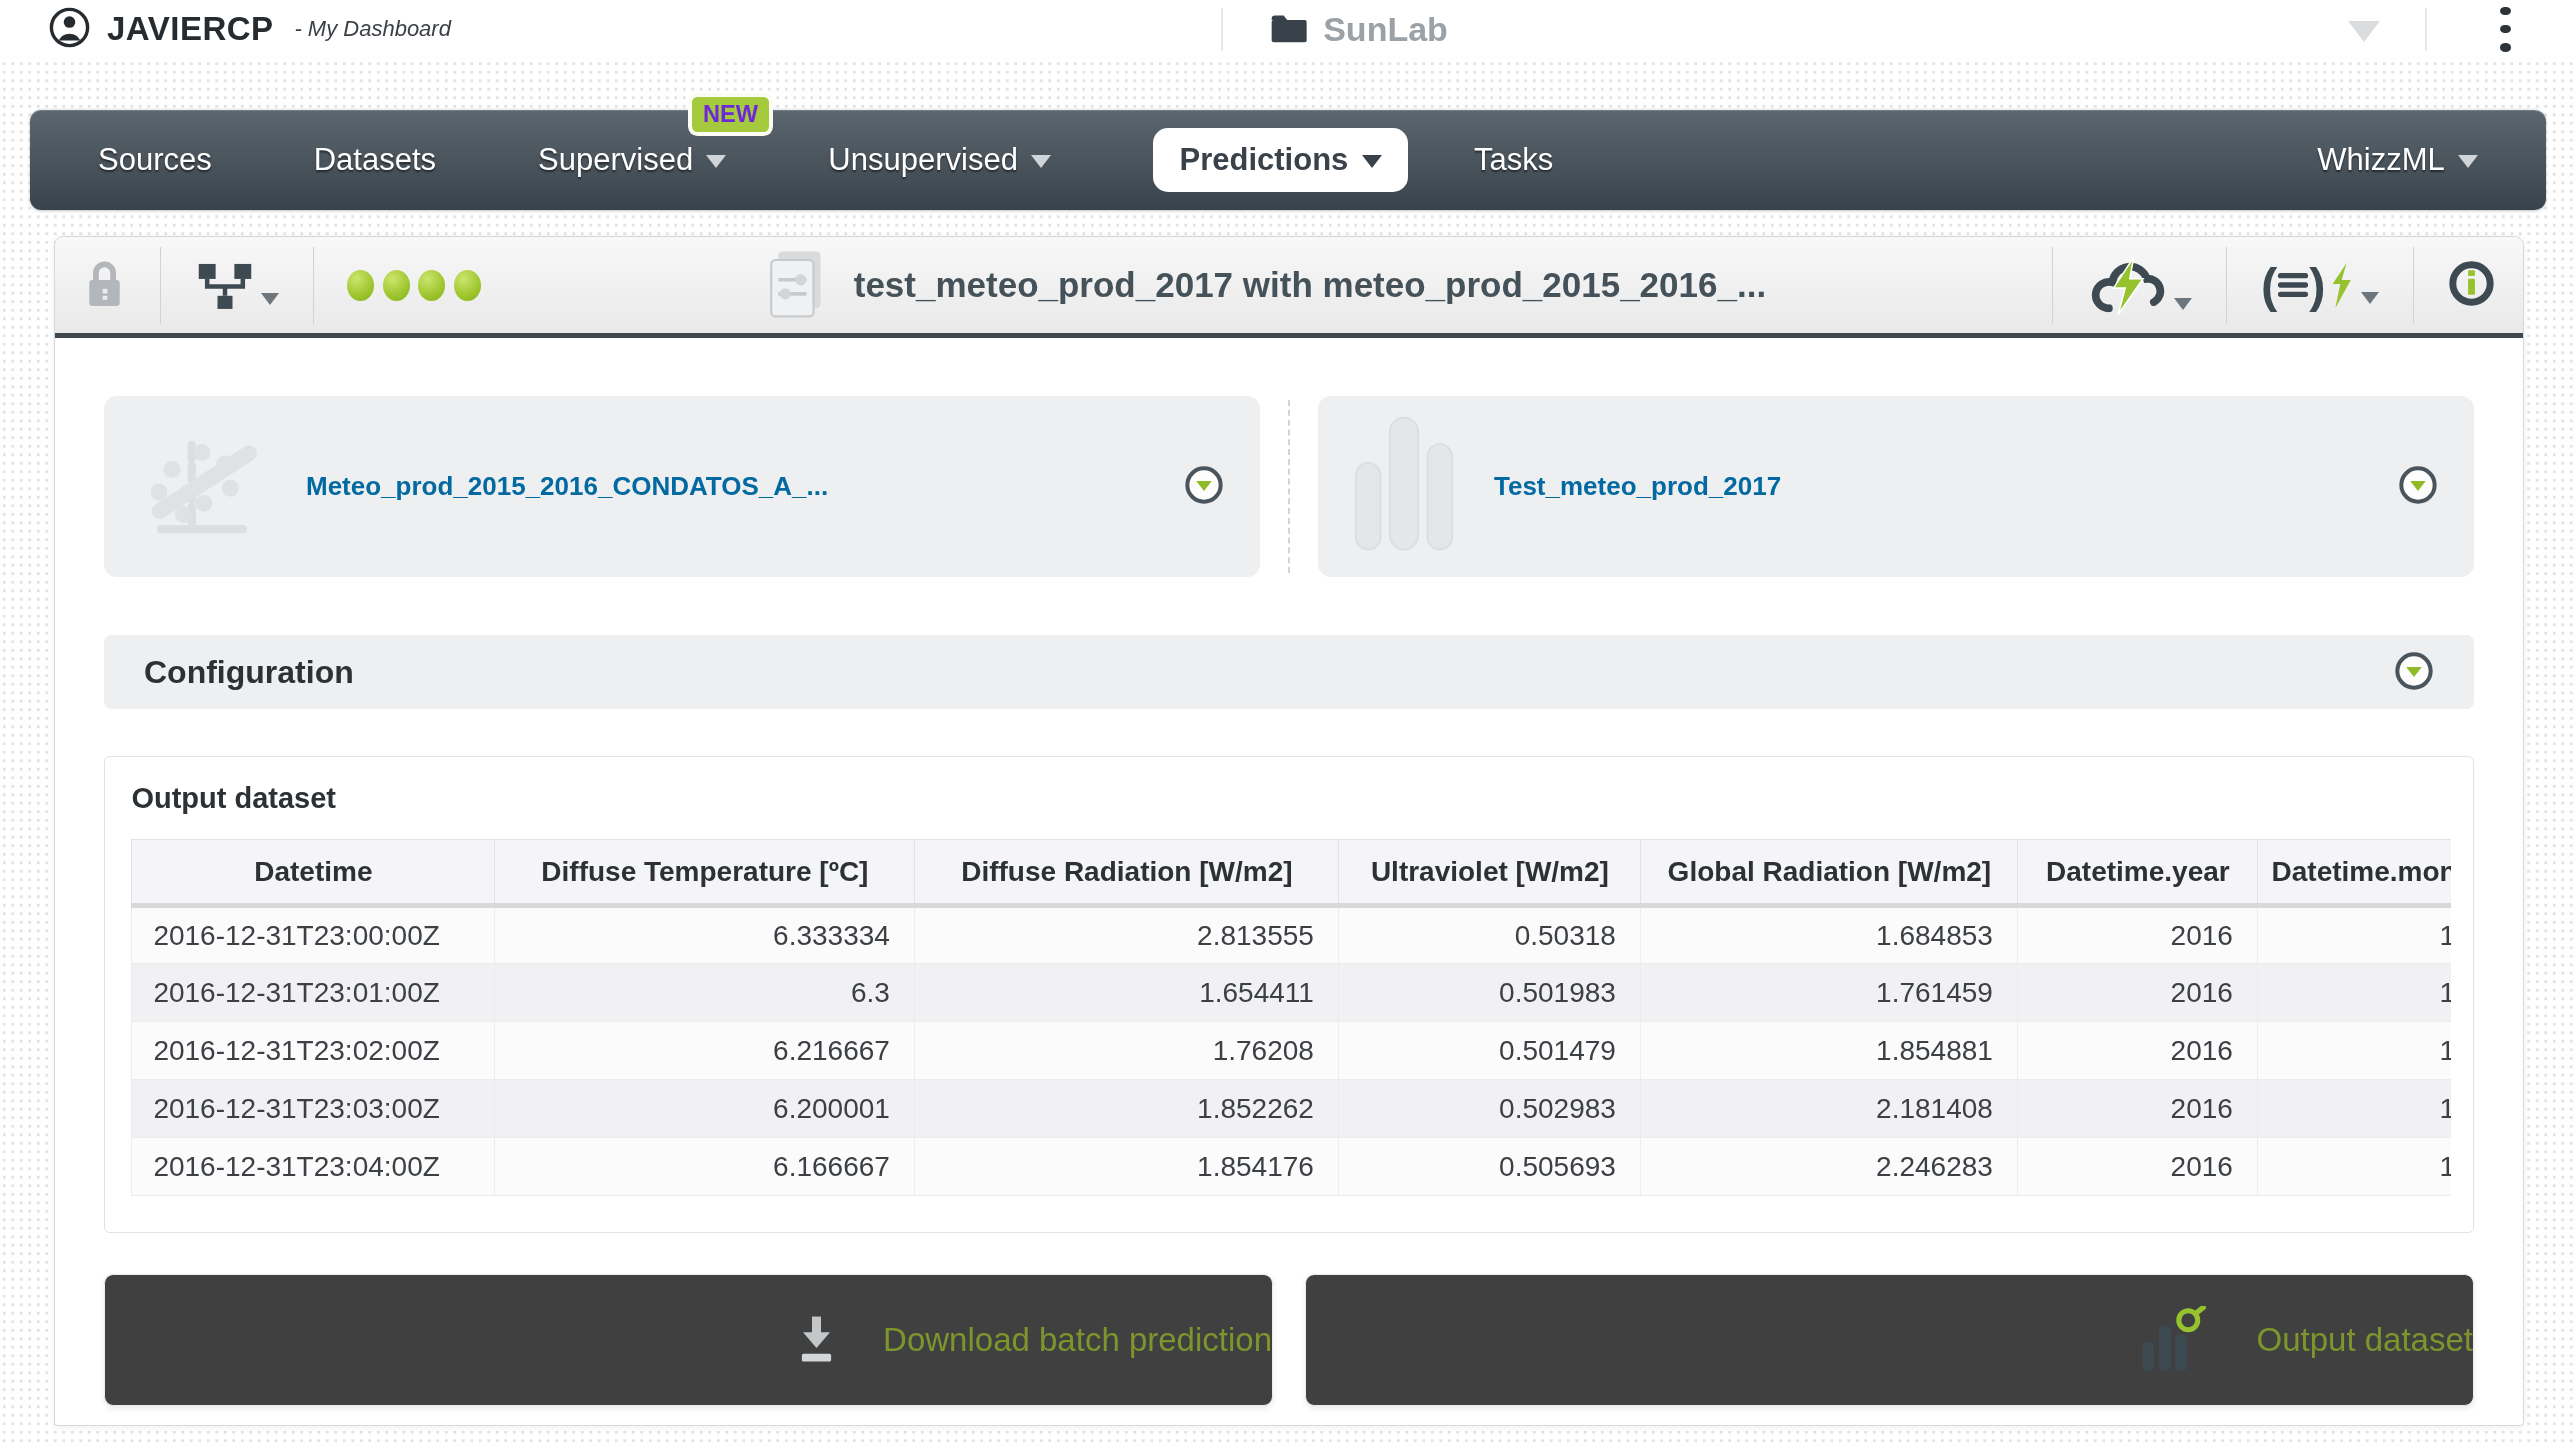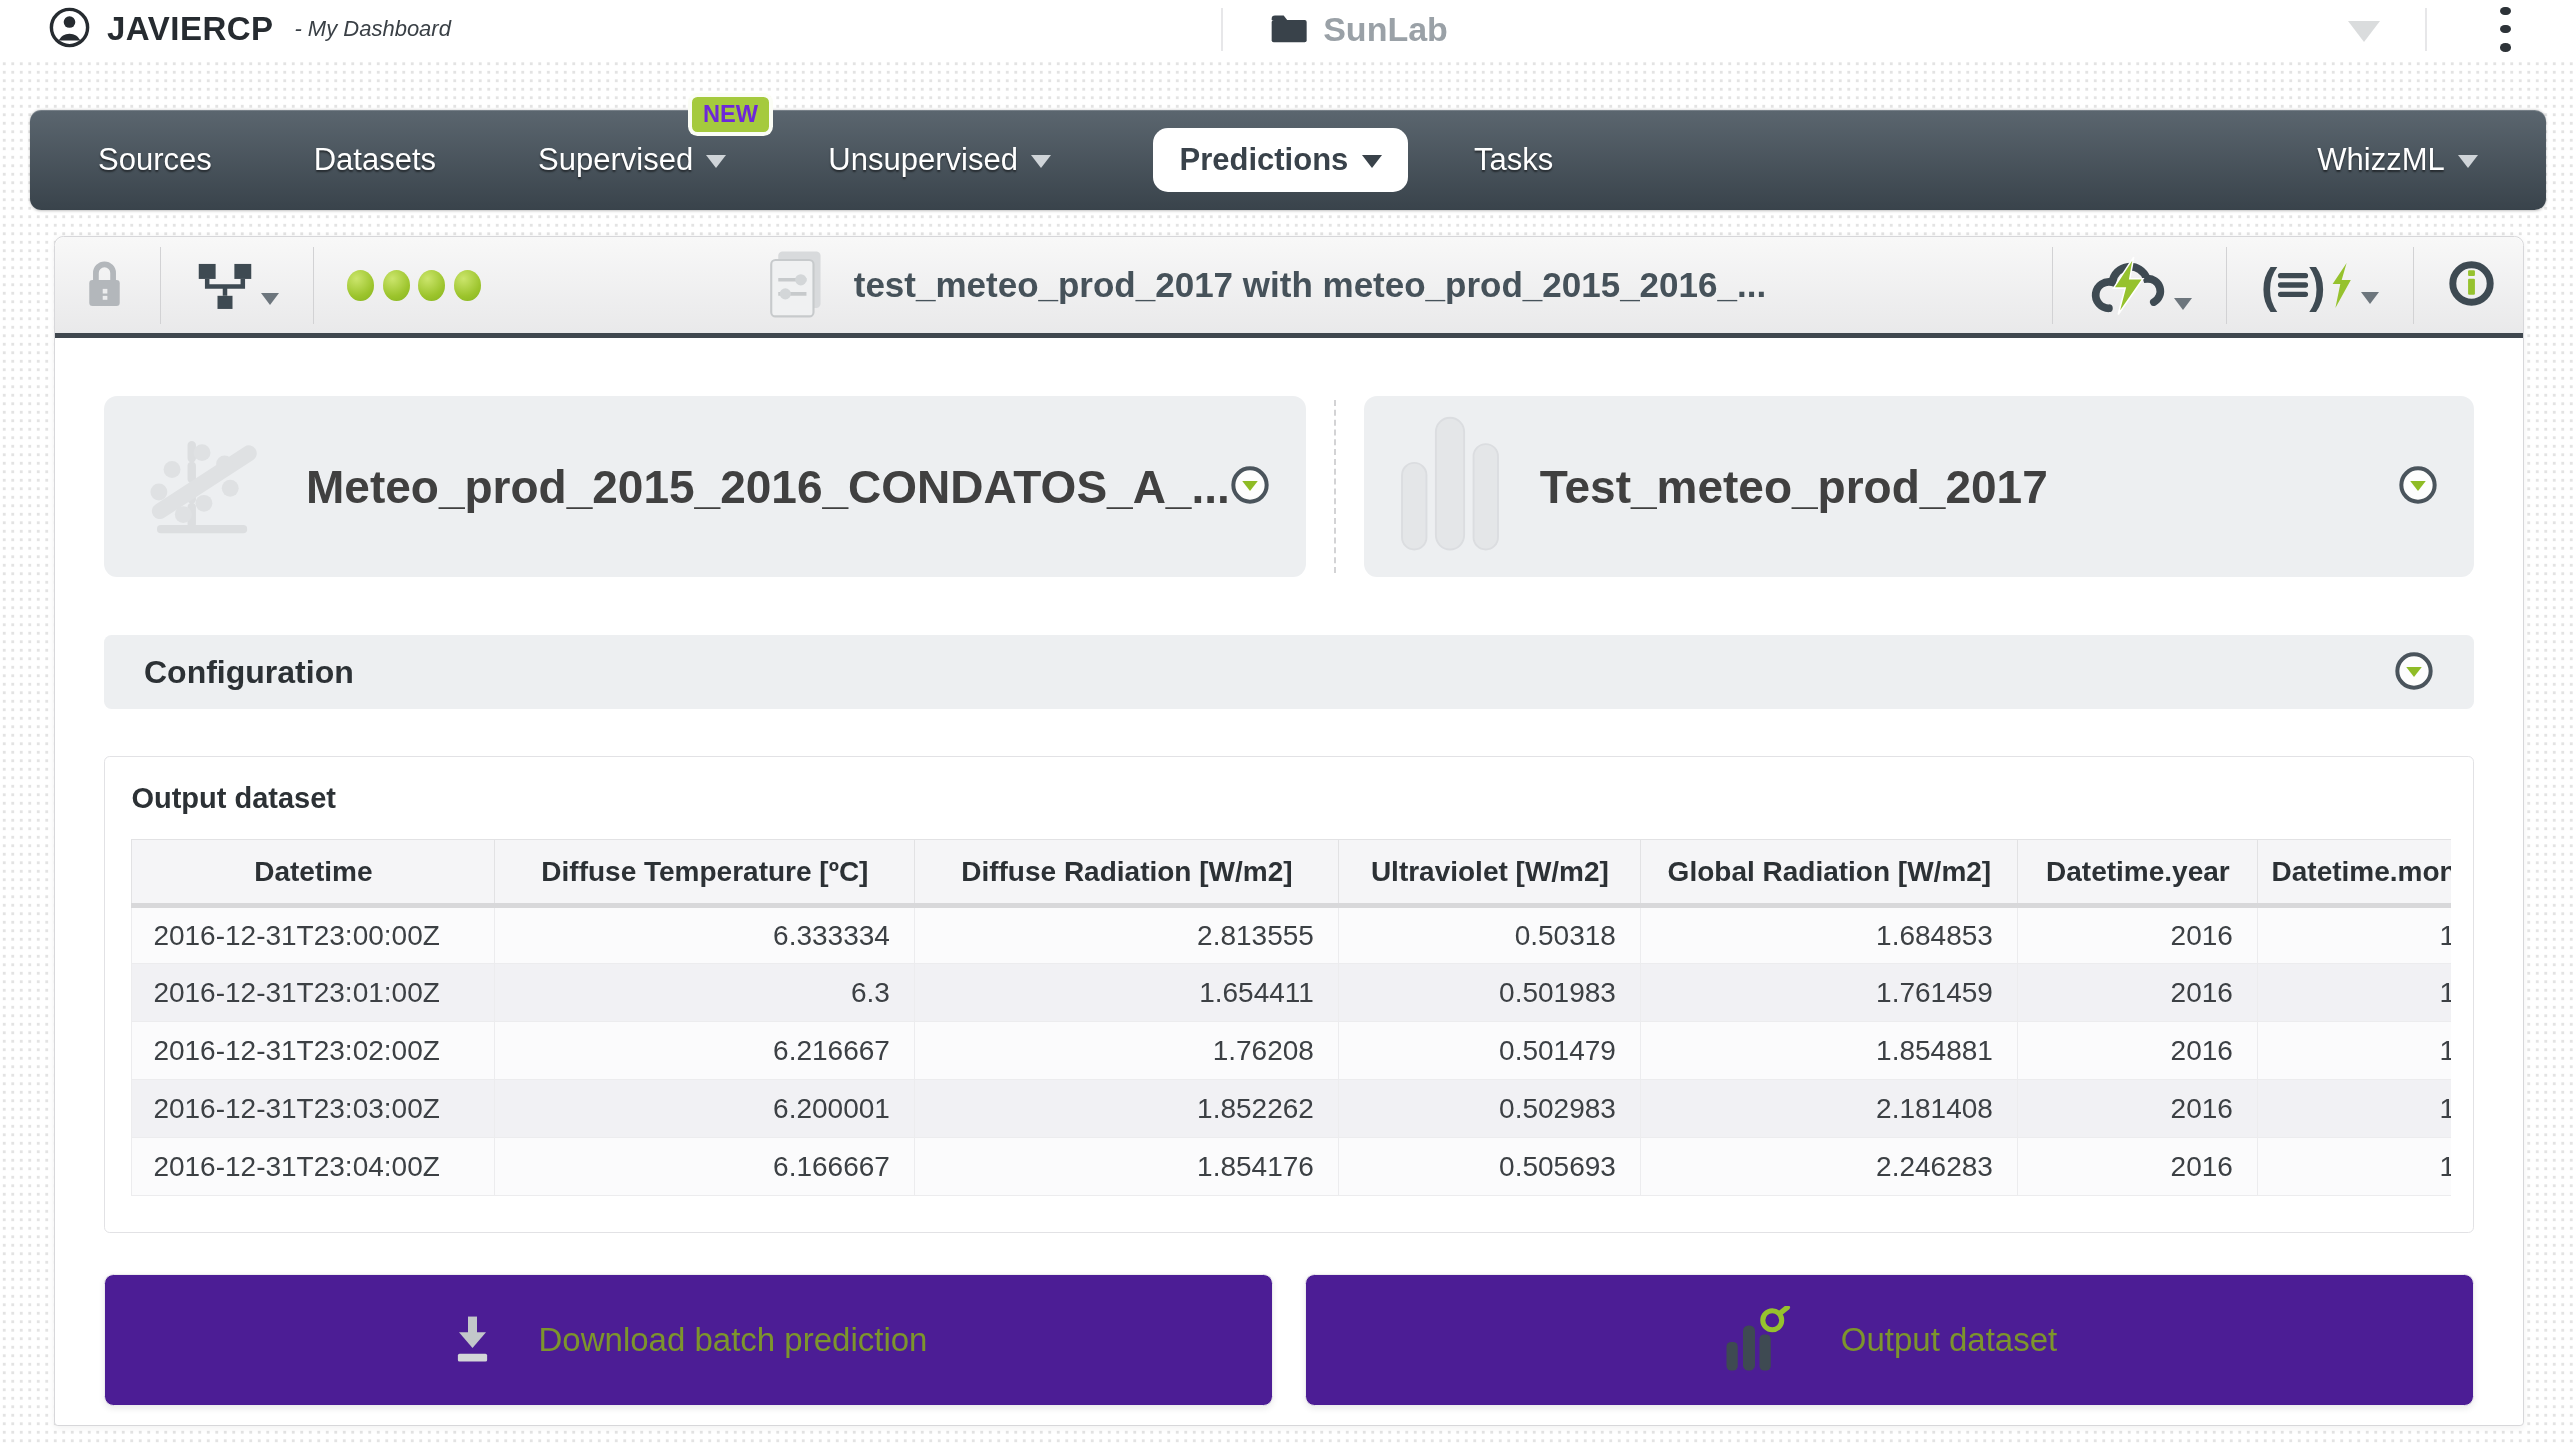--- a/index.html
+++ b/index.html
@@ -80,21 +80,21 @@
   .mini-caret{ width:0; height:0; border-left:9.4px solid transparent; border-right:9.4px solid transparent; border-top:12.3px solid #6d767d; margin-bottom:5.7px;}
   .code-icon{ display:flex; align-items:center; }
   .paren{ font-size:49px; font-weight:bold; color:#3e4a52; line-height:1; }
 
   .main-body{ padding:58px 49px 0 49px; }
 
   
   .resources-row{ display:flex; height:181px; }
   .res-panel{ flex:1; background:#edeff1; border-radius:13.2px; display:flex; align-items:center; padding:0 36px; }
   .res-divider{ width:0; border-left:2.8px dashed #d3d3d5; margin:3.8px 28px; }
-  .res-title{ font-size:46px; font-weight:bold; color:#404040; margin-left:40px; }
+  .res-title{ font-size:26px; font-weight:bold; color:#0369a1; margin-left:40px; }
   .caret-btn{ margin-left:auto; cursor:pointer; flex:0 0 auto; }
 
   
   .config-row{ margin-top:58px; height:74px; background:#edeff1; border-radius:7.5px; display:flex; align-items:center; padding:0 40px; }
   .config-label{ font-size:32px; font-weight:bold; color:#2c3135; }
 
   
   .preview-card{ margin-top:47px; background:#fff; border:0.9px solid #e2e2e5; border-radius:5.7px; padding:24.5px 26.4px 36px 26.4px; }
   .preview-title{ font-size:29px; font-weight:bold; color:#2c3135; }
   .table-clip{ overflow:hidden; margin-top:24.5px; width:2320px; }
@@ -109,23 +109,23 @@
   tbody td{ height:58px; border:0.9px solid #ececee; color:#3c4044; white-space:nowrap; }
   tbody tr:nth-child(odd){ background:#fbfbfc; }
   tbody tr:nth-child(even){ background:#f1f1f4; }
   td.cell-datetime{ text-align:left; padding-left:21px; }
   td.cell-num{ text-align:right; padding-right:24.5px; }
   td.cell-month{ text-align:left; padding-left:181px; overflow:hidden; }
 
   
   .actions-row{ margin-top:41px; display:flex; justify-content:space-between; }
   .action-card{
-    width:1169px; height:132px; background:#4c1d95; border:0.9px solid #ececee; border-radius:9.4px;
+    width:1169px; height:132px; background:#404040; border:0.9px solid #ececee; border-radius:9.4px;
     box-shadow:0 2.8px 6.6px rgba(0,0,0,.08);
-    display:flex; align-items:center; justify-content:center; gap:44px; cursor:pointer;
+    display:flex; align-items:center; justify-content:flex-end; gap:44px; cursor:pointer;
   }
   .action-label{ font-size:33px; color:#7d952c; }
 </style>
 </head>
 <body>
 
 <header class="topbar">
   <div class="topbar-left">
     <span>
       <svg width="41" height="41" viewBox="0 0 24 24">

